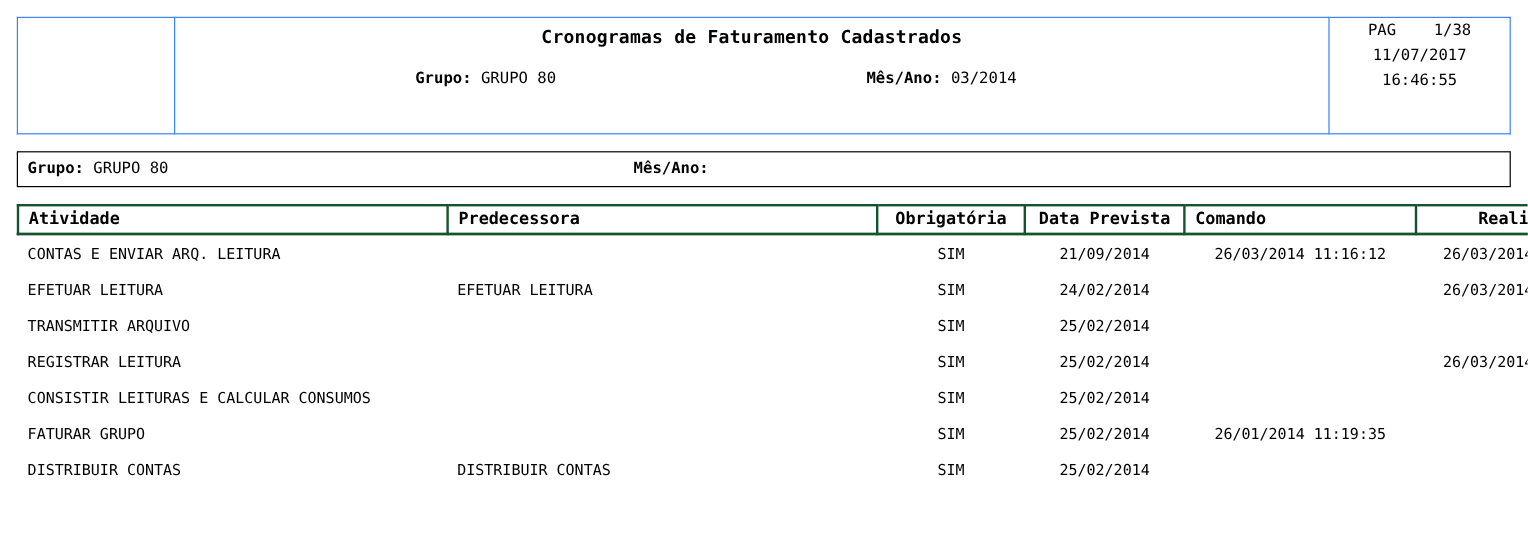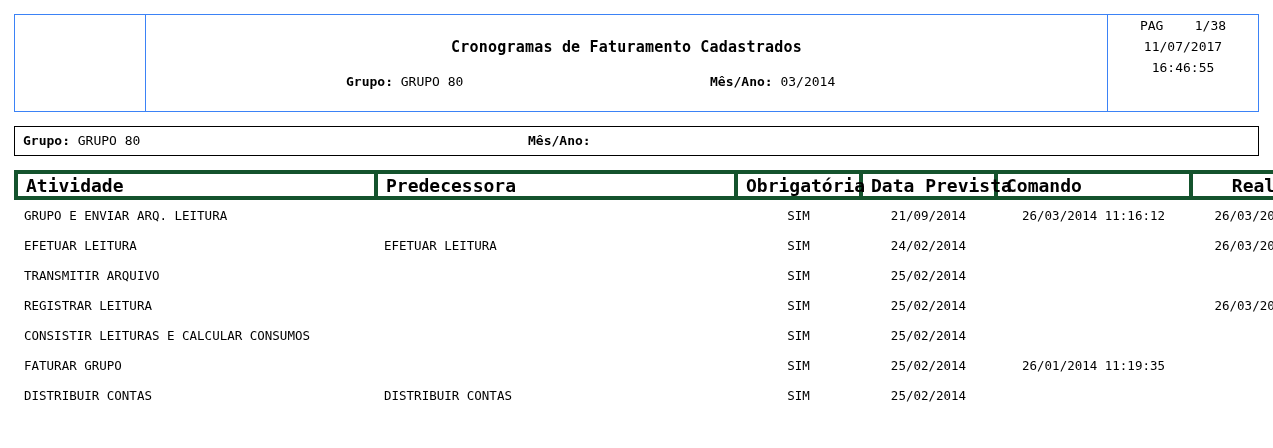--- a/index.html
+++ b/index.html
@@ -48,35 +48,35 @@
     text-align: center;
     font-size: 13px;
     line-height: 21px;
     padding-top: 12px;
   }
   .hdr-title {
     text-align: center;
     font-weight: bold;
     font-size: 15px;
     letter-spacing: 0.2px;
-    margin-top: 23px;
+    margin-top: 7px;
   }
   .hdr-sub {
     margin-top: 18px;
     position: relative;
     height: 20px;
     font-size: 13px;
   }
   .hdr-sub .grp {
     position: absolute;
     left: 200px;
   }
   .hdr-sub .mes {
     position: absolute;
-    left: 564px;
+    left: 576px;
   }
   .lbl {
     font-weight: bold;
   }
   .pag-line {
     white-space: pre;
   }
 
   
   .group-bar {
@@ -101,25 +101,25 @@
 
   
   .data-table {
     margin-top: 14px;
     width: 1245px;
     border-collapse: collapse;
     table-layout: fixed;
     font-size: 13px;
   }
   .data-table thead th {
-    border: 4px solid #14532d;
+    border: 2px solid #14532d;
     font-weight: bold;
     height: 22px;
     padding: 0 8px;
-    font-size: 18px;
+    font-size: 14px;
     white-space: nowrap;
   }
   .th-atividade   { width: 340px; text-align: left; }
   .th-predecessora{ width: 340px; text-align: left; }
   .th-obrig       { width: 105px; text-align: center; }
   .th-data        { width: 115px; text-align: center; }
   .th-comando     { width: 175px; text-align: left; }
   .th-realizacao  { width: 170px; text-align: center; }
 
   .data-table tbody td {
@@ -172,21 +172,21 @@
         <th class="th-atividade">Atividade</th>
         <th class="th-predecessora">Predecessora</th>
         <th class="th-obrig">Obrigatória</th>
         <th class="th-data">Data Prevista</th>
         <th class="th-comando">Comando</th>
         <th class="th-realizacao">Realização</th>
       </tr>
     </thead>
     <tbody>
       <tr>
-        <td class="td-atividade">GRUPO E ENVIAR ARQ. LEITURA</td>
+        <td class="td-atividade">CONTAS E ENVIAR ARQ. LEITURA</td>
         <td class="td-predecessora"></td>
         <td class="td-obrig">SIM</td>
         <td class="td-data">21/09/2014</td>
         <td class="td-comando">26/03/2014 11:16:12</td>
         <td class="td-realizacao">26/03/2014 11:16:12</td>
       </tr>
       <tr>
         <td class="td-atividade">EFETUAR LEITURA</td>
         <td class="td-predecessora">EFETUAR LEITURA</td>
         <td class="td-obrig">SIM</td>

